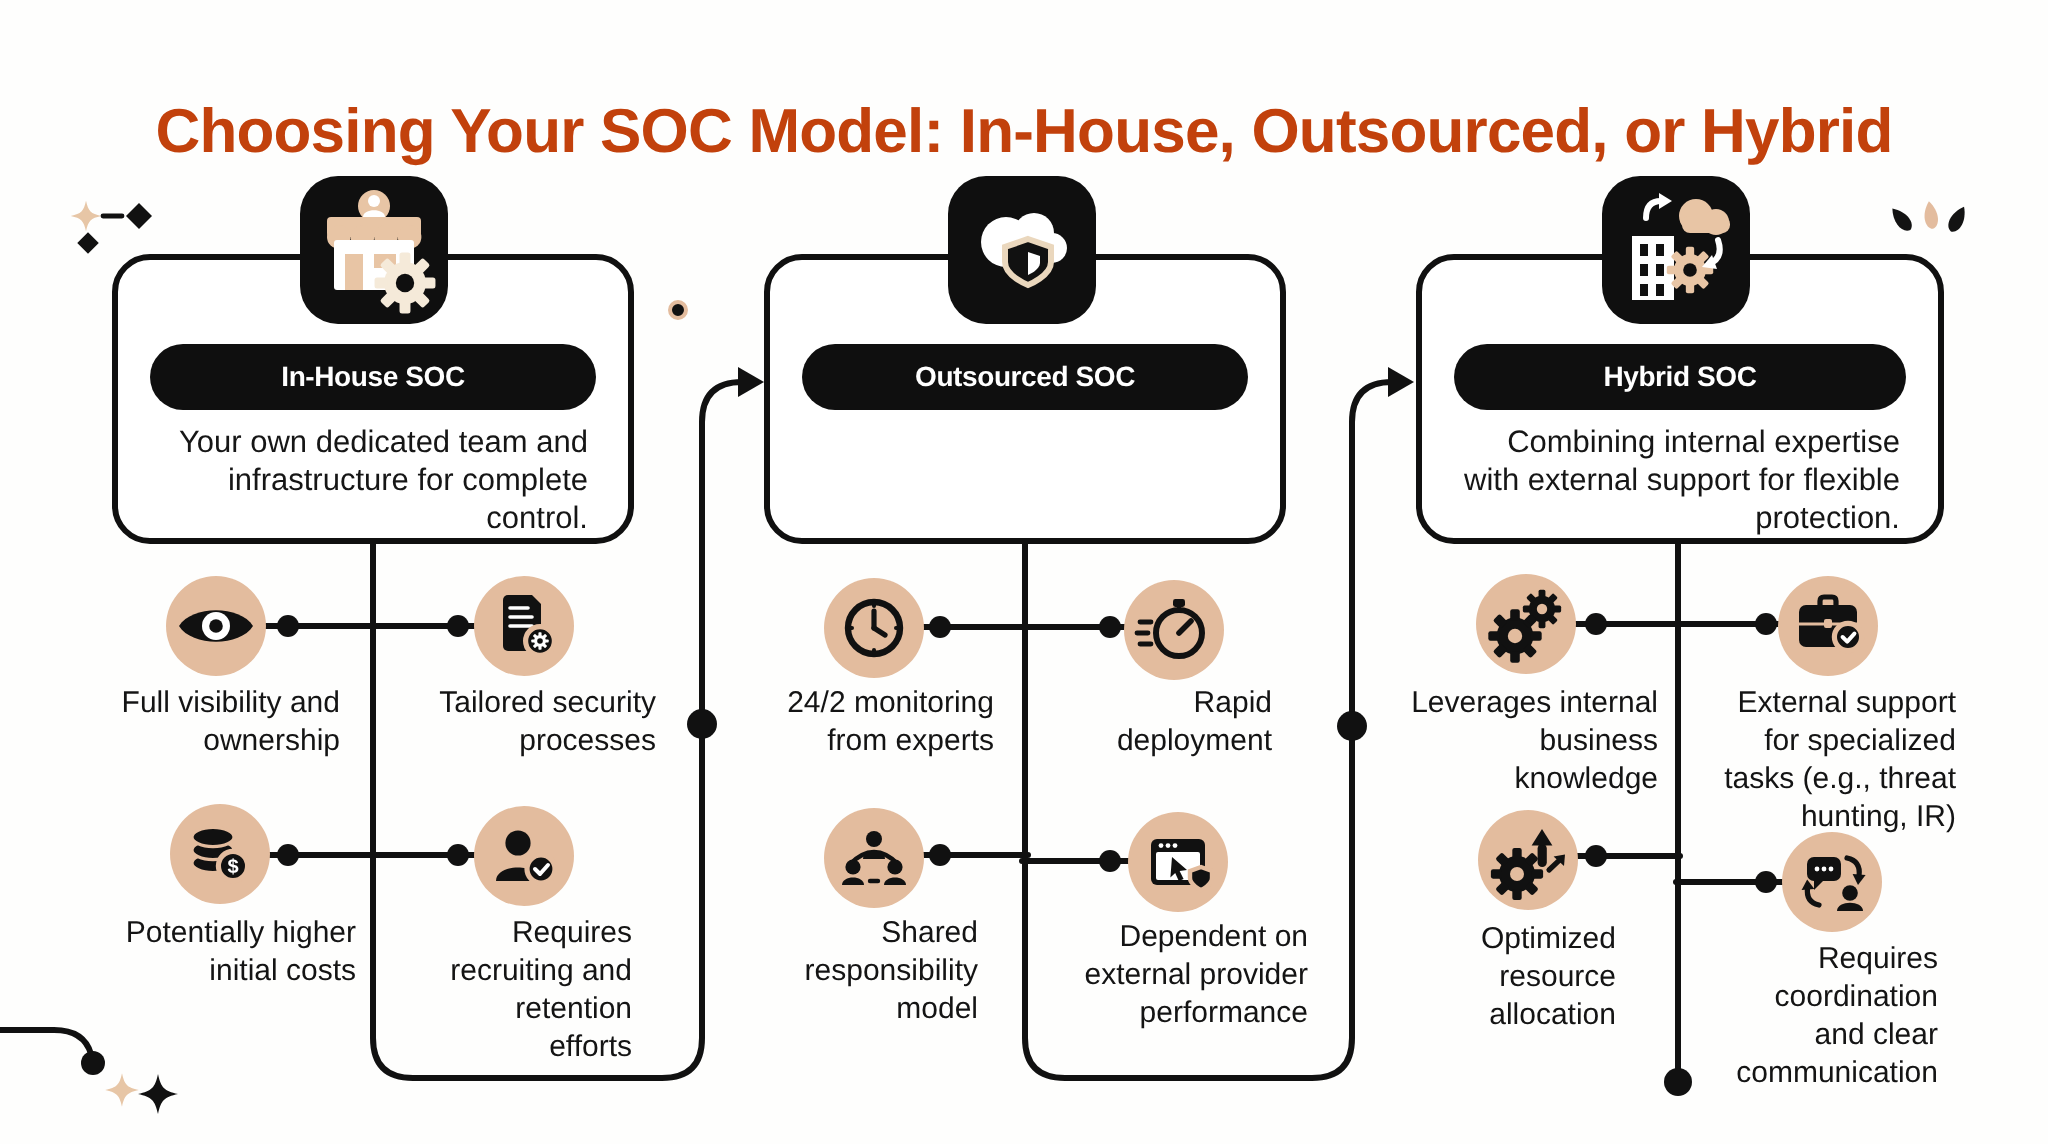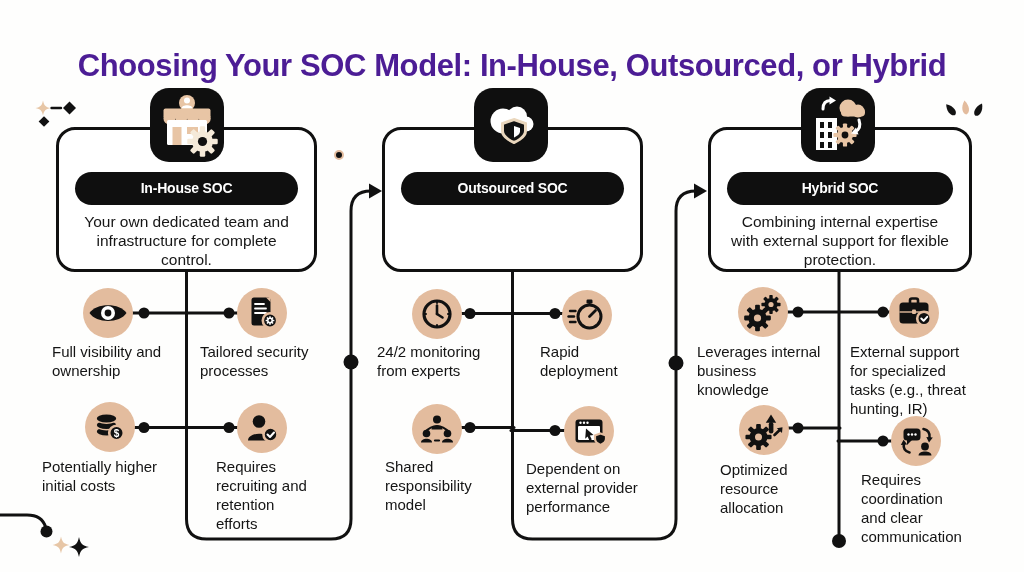--- a/index.html
+++ b/index.html
@@ -1,31 +1,31 @@
 <!DOCTYPE html>
 <html><head>
 <meta charset="utf-8">
 <style>
   html,body{margin:0;padding:0;background:#ffffff;}
   .stage{position:relative;width:1024px;height:572px;background:#fefefdff;overflow:hidden;
          font-family:"Liberation Sans",sans-serif;color:#111;}
   .title{position:absolute;left:0;top:27px;width:100%;text-align:center;
-         font-size:31px;font-weight:700;letter-spacing:-0.4px;color:#4c1d95;z-index:2;}
+         font-size:31px;font-weight:700;letter-spacing:-0.4px;color:#c2410c;z-index:2;}
   .layer{position:absolute;left:0;top:0;z-index:1;}
   .card{position:absolute;top:127px;height:145px;background:#fff;border:3px solid #101010;
         border-radius:19px;box-sizing:border-box;z-index:2;}
   .badge{position:absolute;top:88px;width:74px;height:74px;background:#0f0f0f;border-radius:19px;
          z-index:3;display:flex;align-items:center;justify-content:center;}
   .pill{margin:42px 16px 0;height:33px;background:#0f0f0f;border-radius:17px;color:#fff;
         font-weight:700;font-size:14px;line-height:33px;text-align:center;letter-spacing:-0.2px;}
-  .desc{margin:7px 0 0;font-size:15.5px;line-height:19px;text-align:center;color:#161616;}
+  .desc{margin:7px 0 0;font-size:15.5px;line-height:19px;text-align:right;color:#161616;}
   .desc.p1,.desc.p2{padding:0 20px;}
   .desc.p3{padding:0 19px;}
   .ficon{position:absolute;width:50px;height:50px;z-index:2;}
-  .flabel{position:absolute;font-size:15px;line-height:19px;text-align:left;color:#141414;z-index:2;}
+  .flabel{position:absolute;font-size:15px;line-height:19px;text-align:right;color:#141414;z-index:2;}
 </style>
 </head>
 <body>
 
 <div class="stage">
 
   <svg width="0" height="0" style="position:absolute" aria-hidden="true">
     <defs>
       <g id="gear8">
         <circle r="10"></circle>

